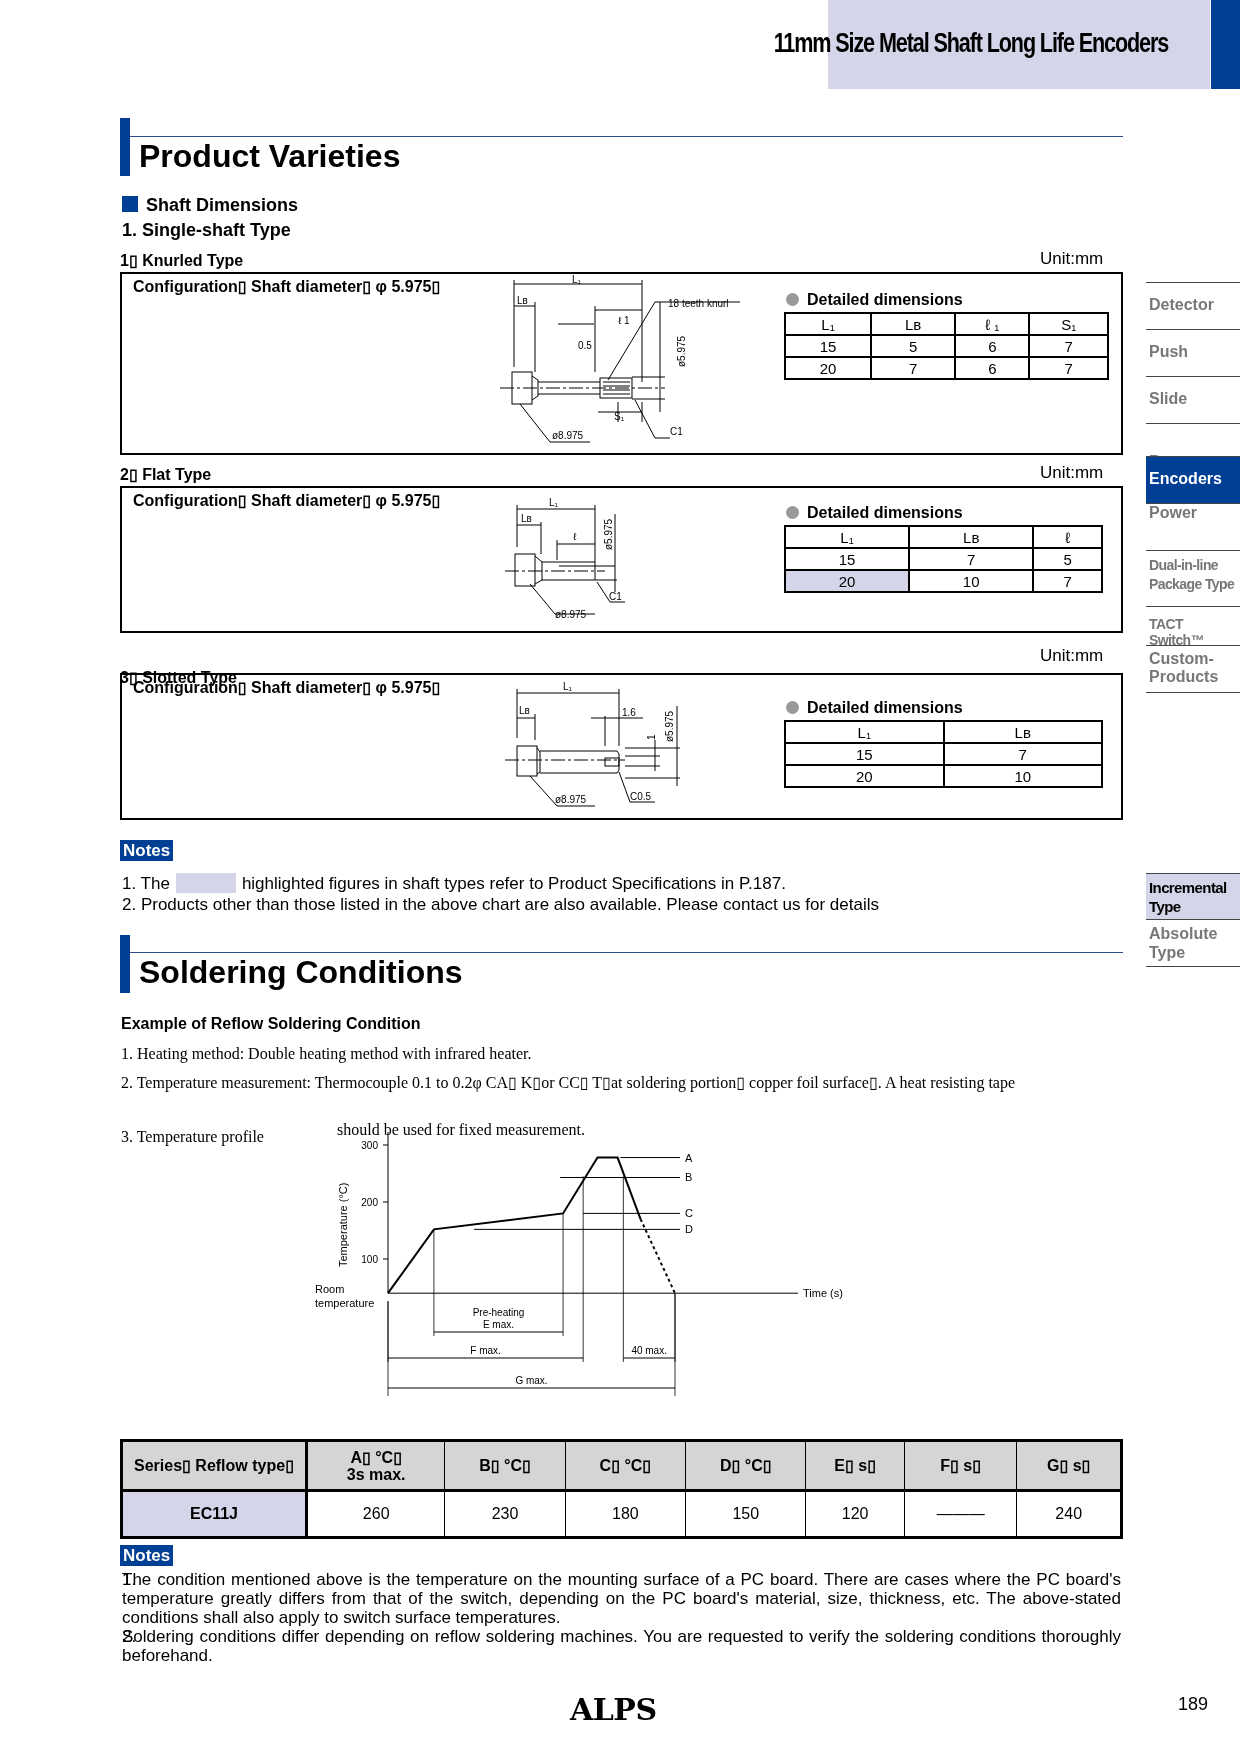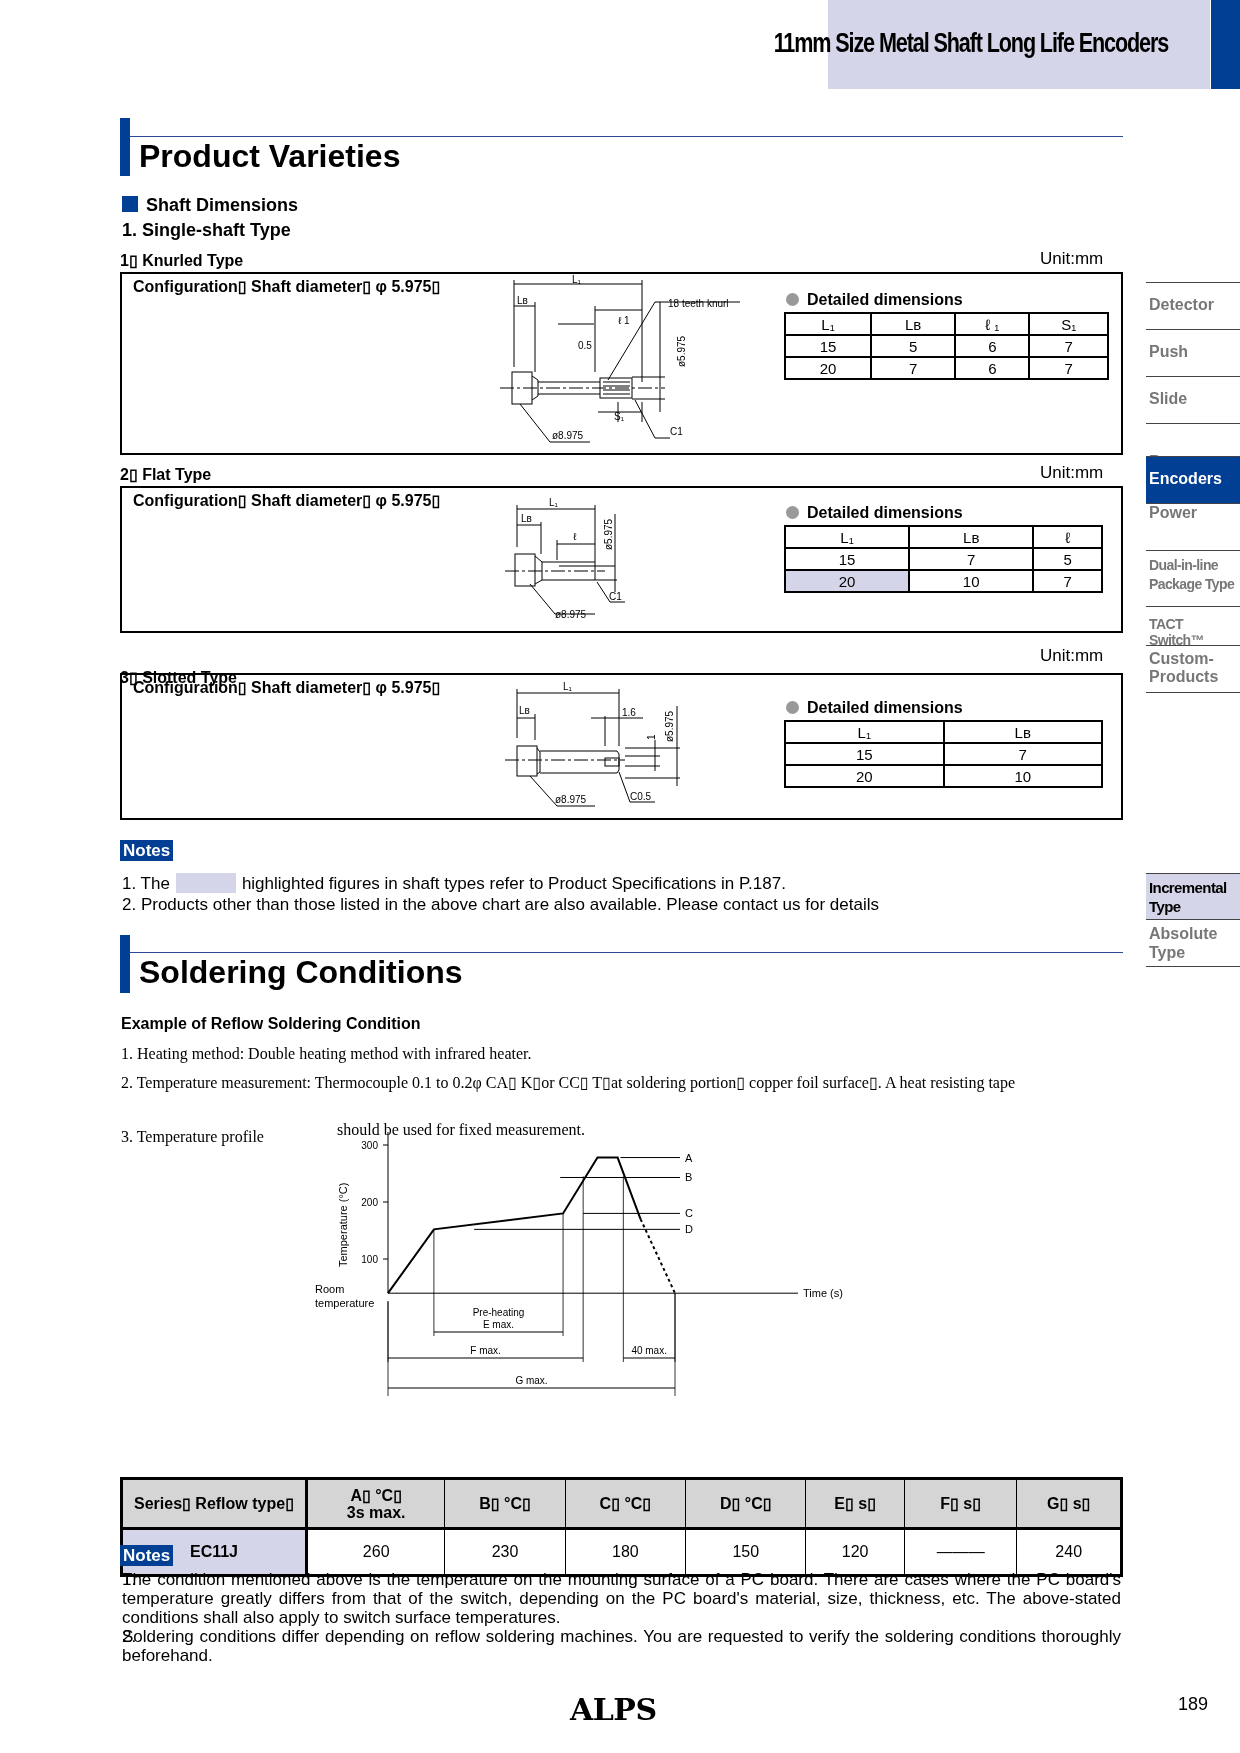--- a/index.html
+++ b/index.html
@@ -42,21 +42,21 @@
 
   
   .notes-badge { position: absolute; background: #003f93; color: #fff; font-weight: bold; font-size: 17px;
                  padding: 0 3px; line-height: 21px; }
   .note { position: absolute; font-size: 17px; white-space: nowrap; }
   .hl-swatch { display: inline-block; width: 60px; height: 20px; background: #d5d5ea; vertical-align: -4px; margin: 0 6px; }
 
   .serif { font-family: "Liberation Serif", serif; font-size: 16px; position: absolute; white-space: nowrap; }
 
   
-  table.st { position: absolute; left: 120px; top: 1439px; width: 1003px; border-collapse: collapse; border: 3px solid #000; margin-top: 38px; }
+  table.st { position: absolute; left: 120px; top: 1439px; width: 1003px; border-collapse: collapse; border: 3px solid #000; }
   table.st td { border: 1px solid #000; text-align: center; font-size: 16px; }
   table.st tr.head td { background: #d5d5d5; font-weight: bold; height: 45px; border-bottom: 3px solid #000; line-height: 17px; }
   table.st tr.body td { height: 42px; }
   table.st td.series { background: #d5d5ea; font-weight: bold; }
   table.st td.first { border-right: 3px solid #000; }
 
   .note2 { position: absolute; left: 122px; width: 999px; font-size: 17px; line-height: 19px; }
   .note2 .num { position: absolute; left: 0; }
   .note2 .txt { text-align: justify; }
 

